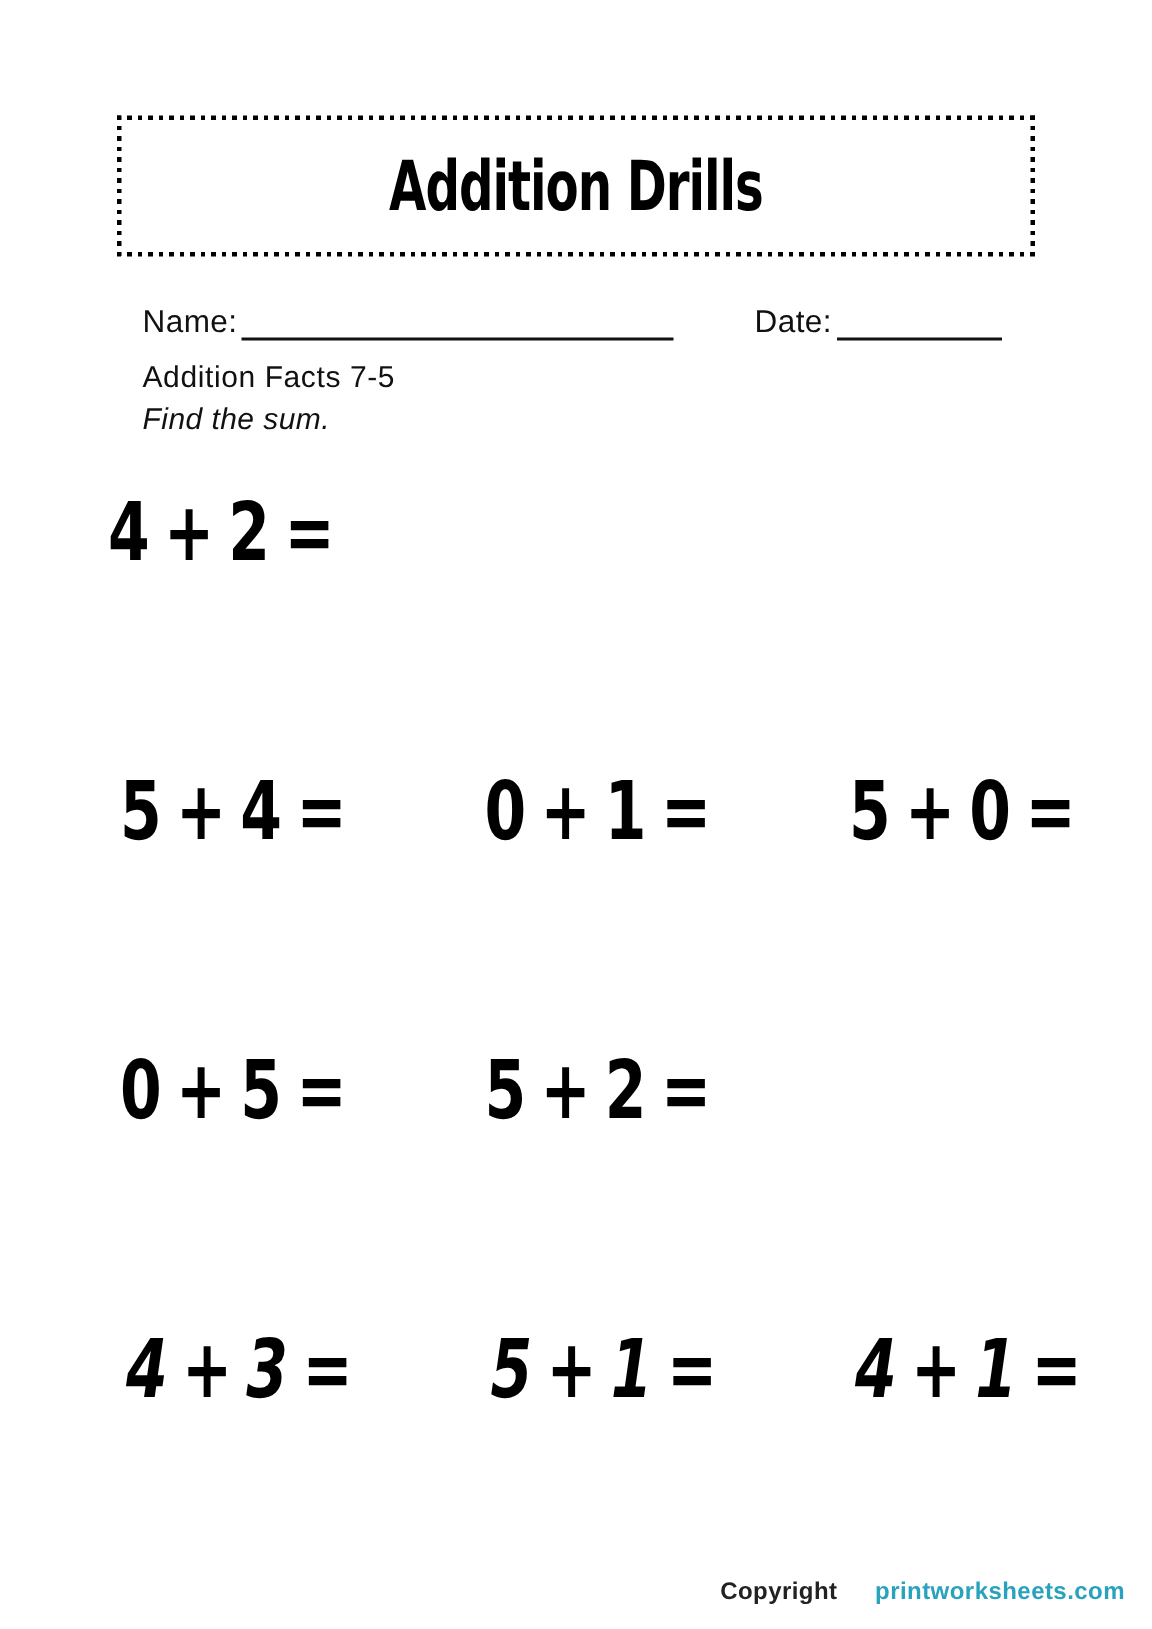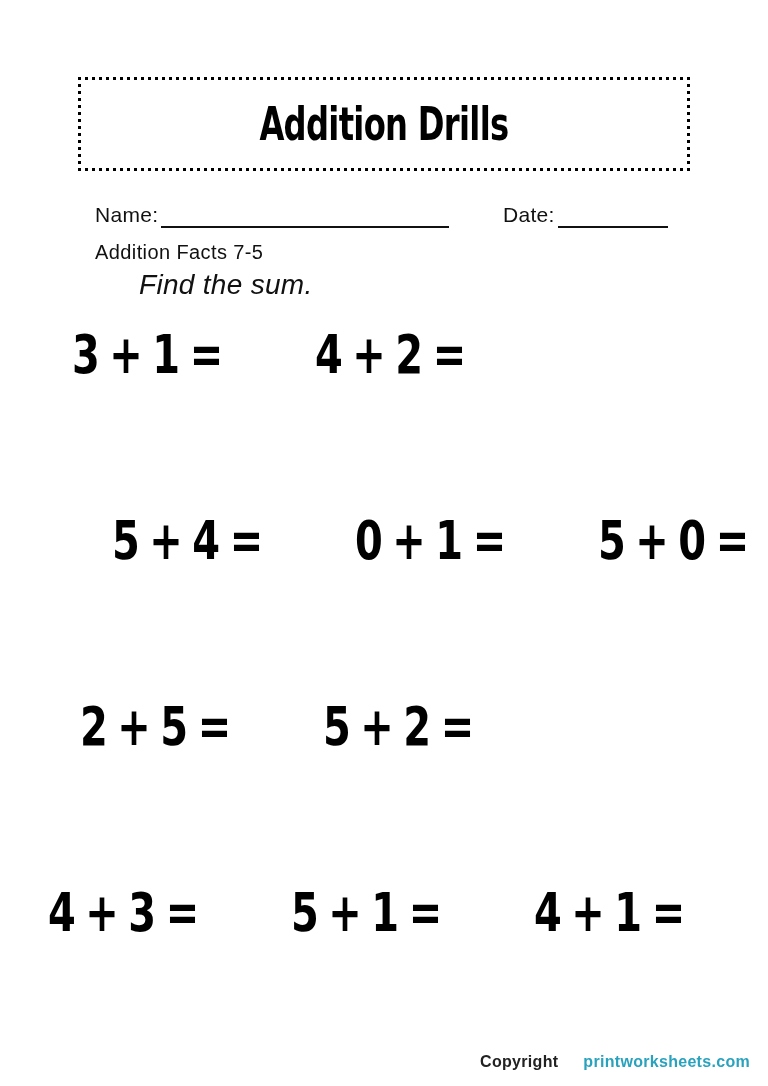--- a/index.html
+++ b/index.html
@@ -60,33 +60,32 @@
 
   .subtitle {
     position: absolute;
     left: 95px; top: 241px;
     font-size: 20px;
     letter-spacing: 0.4px;
   }
   .direction {
     position: absolute;
     left: 95px; top: 269px;
-    font-size: 28px;
+    font-size: 20px;
     font-style: italic;
     letter-spacing: 0.3px;
-    margin-left: 44px;
   }
 
   
   .problems { position: absolute; left: 0; top: 328px; width: 768px; }
   .problem-row { height: 186px; display: flex; align-items: flex-start; }
   .problem-row.r1 { padding-left: 72px; }
-  .problem-row.r2 { padding-left: 112px; }
+  .problem-row.r2 { padding-left: 64px; margin-left: 16px; }
   .problem-row.r3 { padding-left: 80px; }
-  .problem-row.r4 { padding-left: 48px; }
+  .problem-row.r4 { padding-left: 84px; font-style: italic; }
   .problem-cell { width: 243px; flex: 0 0 243px; }
   .problem-inner {
     display: inline-block;
     font-family: "DejaVu Sans", sans-serif;
     font-weight: bold;
     font-size: 54px;
     line-height: 54px;
     color: #000;
     white-space: nowrap;
     word-spacing: -4px;
@@ -130,42 +129,39 @@
     <span>Name:</span><span class="write-line name-line"></span>
   </div>
 
   <div class="subtitle">Addition Facts 7-5</div>
   <div class="direction">Find the sum.</div>
 
   <div class="problems">
 
     <div class="problem-row r1">
       <div class="problem-cell">
-        <span class="problem-inner"><span>3 + 1</span><span class="eq">=</span></span>
-      </div>
-      <div class="problem-cell">
         <span class="problem-inner"><span>4 + 2</span><span class="eq">=</span></span>
       </div>
     </div>
 
     <div class="problem-row r2">
       <div class="problem-cell">
         <span class="problem-inner"><span>5 + 4</span><span class="eq">=</span></span>
       </div>
       <div class="problem-cell">
         <span class="problem-inner"><span>0 + 1</span><span class="eq">=</span></span>
       </div>
       <div class="problem-cell">
         <span class="problem-inner"><span>5 + 0</span><span class="eq">=</span></span>
       </div>
     </div>
 
     <div class="problem-row r3">
       <div class="problem-cell">
-        <span class="problem-inner"><span>2 + 5</span><span class="eq">=</span></span>
+        <span class="problem-inner"><span>0 + 5</span><span class="eq">=</span></span>
       </div>
       <div class="problem-cell">
         <span class="problem-inner"><span>5 + 2</span><span class="eq">=</span></span>
       </div>
     </div>
 
     <div class="problem-row r4">
       <div class="problem-cell">
         <span class="problem-inner"><span>4 + 3</span><span class="eq">=</span></span>
       </div>

